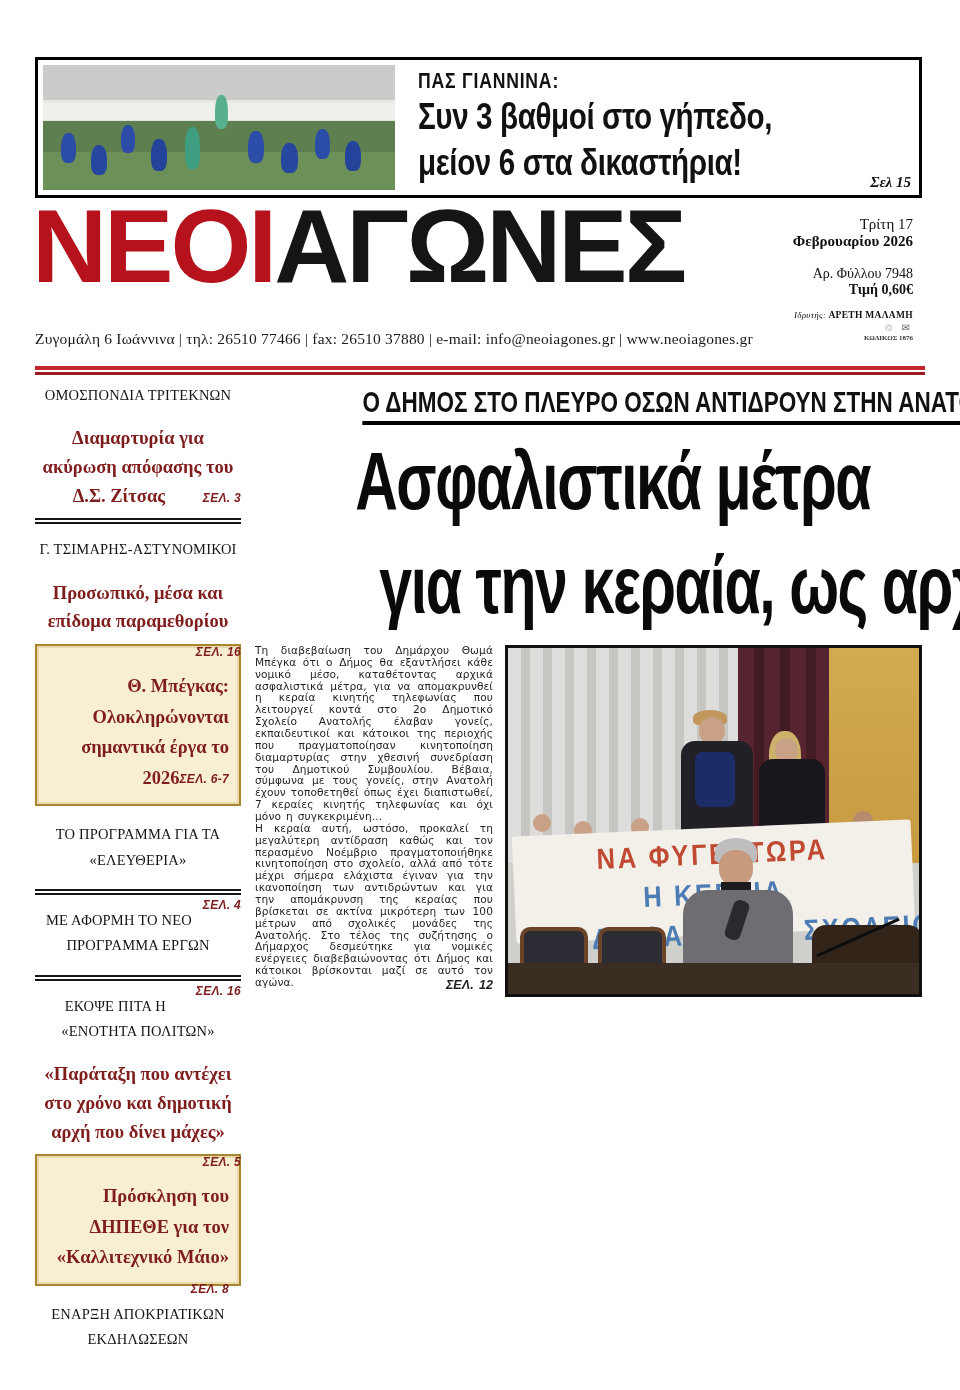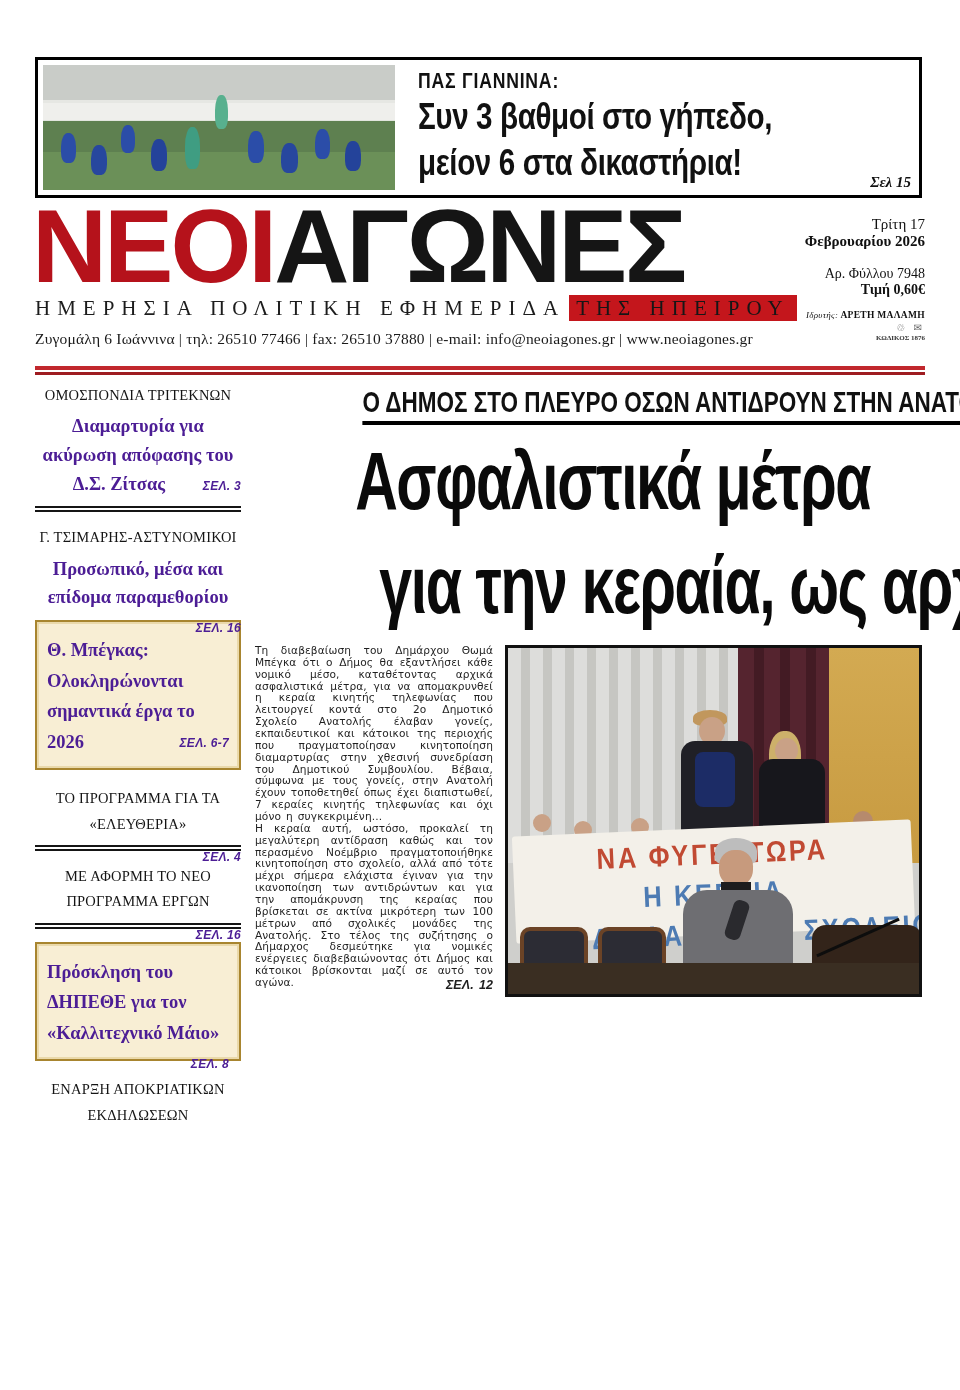--- a/index.html
+++ b/index.html
@@ -21,43 +21,43 @@
 
   
   #masthead{position:absolute;left:35px;top:210px;width:890px;height:152px;}
   .mh-title{position:absolute;left:-3px;top:-16px;font-family:Liberation Sans, sans-serif;
             font-weight:bold;font-size:104px;letter-spacing:-3px;line-height:104px;}
   .mh-red{color:#b5121b;}
   .mh-black{color:#151515;}
   .mh-sub{position:absolute;left:0;top:86px;font-size:21px;letter-spacing:7px;color:#1c1c1c;white-space:nowrap;}
   .mh-sub-hl{background:#c4161c;color:#161616;padding:1px 7px;margin-left:4px;}
   .mh-contact{position:absolute;left:0;top:120px;font-size:15.5px;color:#1a1a1a;letter-spacing:.2px;}
-  .mh-info{position:absolute;right:0;top:6px;width:160px;text-align:right;}
+  .mh-info{position:absolute;right:12px;top:6px;width:160px;text-align:right;}
   .mi-d1{font-size:15px;}
   .mi-d2{font-size:15px;font-weight:bold;margin-bottom:16px;}
   .mi-issue{font-size:14px;text-align:right;}
   .mi-price{font-size:14px;font-weight:bold;margin-bottom:12px;}
   .mi-founder{font-size:9.5px;font-weight:bold;letter-spacing:.3px;}
   .mi-founder .lbl{font-weight:normal;font-style:italic;font-size:9px;}
   .mi-icons{font-size:10px;color:#666;letter-spacing:3px;margin:2px 0 1px;}
   .mi-code{font-size:7px;font-weight:bold;color:#333;}
 
   #red-rule{position:absolute;left:35px;top:366px;width:890px;height:9px;
             background:linear-gradient(180deg,#c1272d 0 44%,#fff 44% 64%,#9e1c21 64% 100%);}
 
   
   #sidebar{position:absolute;left:35px;top:383px;width:206px;}
   .sb-item{margin-bottom:8px;text-align:center;}
   .sb-kicker{font-size:14.5px;line-height:1.75;letter-spacing:.2px;color:#151515;}
-  .sb-title{font-size:18.5px;font-weight:bold;line-height:1.55;color:#4c1d95;margin-top:4px;}
+  .sb-title{font-size:18.5px;font-weight:bold;line-height:1.55;color:#7f1d1d;margin-top:16px;}
   .pg{float:right;font:italic bold 12px "Liberation Sans",sans-serif;margin-top:9px;letter-spacing:.3px;}
   .rule{height:2px;border-top:2px solid #151515;border-bottom:2px solid #151515;margin:7px 0 13px;}
   .sb-box{background:#f8eed4;border:2px solid #a8852f;box-shadow:inset 0 0 0 2px #ead9ab;
           padding:9px 10px 11px;margin:6px 0 16px;}
-  .sb-box .sb-title{line-height:1.65;}
+  .sb-box .sb-title{line-height:1.65;text-align:right;}
 
   
   #main{position:absolute;left:255px;top:385px;width:667px;}
   .m-kicker-wrap{text-align:center;}
   .m-kicker{font:bold 30px "Liberation Sans",sans-serif;--sx:.75;border-bottom:4px solid #000;padding-bottom:2px;letter-spacing:0;}
   .m-headline{margin-top:4px;text-align:center;font-weight:bold;color:#0a0a0a;}
   .m-hl{font:bold 82px "Liberation Sans",sans-serif;--sx:.72;letter-spacing:-2px;line-height:104px;display:inline-block;}
   .m-row{margin-top:8px;display:flex;gap:12px;}
   .m-body{width:238px;font-family:"DejaVu Sans",sans-serif;font-size:10.6px;line-height:1.12;
           text-align:justify;color:#1f1f1f;word-spacing:1.5px;letter-spacing:.1px;}
@@ -100,21 +100,20 @@
     <div class="tb-text">
       <div><span class="cond tb-kicker">ΠΑΣ ΓΙΑΝΝΙΝΑ:</span></div>
       <div style=""><span class="cond tb-line">Συν 3 βαθμοί στο γήπεδο,</span></div>
       <div><span class="cond tb-line">μείον 6 στα δικαστήρια!</span></div>
     </div>
     <div class="tb-page">Σελ 15</div>
   </div>
 
   <div id="masthead">
     <div class="mh-title"><span class="mh-red">ΝΕΟΙ</span><span class="mh-black">ΑΓΩΝΕΣ</span></div>
-    <div class="mh-sub"><span>ΗΜΕΡΗΣΙΑ ΠΟΛΙΤΙΚΗ ΕΦΗΜΕΡΙΔΑ</span><span class="mh-sub-hl">ΤΗΣ ΗΠΕΙΡΟΥ</span></div>
     <div class="mh-contact">Ζυγομάλη 6 Ιωάννινα | τηλ: 26510 77466 | fax: 26510 37880 | e-mail: info@neoiagones.gr | www.neoiagones.gr</div>
     <div class="mh-info">
       <div class="mi-d1">Τρίτη 17</div>
       <div class="mi-d2">Φεβρουαρίου 2026</div>
       <div class="mi-issue">Αρ. Φύλλου 7948</div>
       <div class="mi-price">Τιμή 0,60€</div>
       <div class="mi-founder"><span class="lbl">Ιδρυτής:</span> <span>ΑΡΕΤΗ ΜΑΛΑΜΗ</span></div>
       <div class="mi-icons">♲ ✉</div>
       <div class="mi-code">ΚΩΔΙΚΟΣ 1876</div>
     </div>
@@ -143,20 +142,24 @@
       <div class="sb-title"><span class="pg">ΣΕΛ. 4</span></div>
     </div>
     <div class="rule"></div>
 
     <div class="sb-item">
       <div class="sb-kicker">ΜΕ ΑΦΟΡΜΗ ΤΟ ΝΕΟ ΠΡΟΓΡΑΜΜΑ ΕΡΓΩΝ</div>
       <div class="sb-title"><span class="pg">ΣΕΛ. 16</span></div>
     </div>
     <div class="rule"></div>
 
+    <div class="sb-item">
+      <div class="sb-kicker">ΕΚΟΨΕ ΠΙΤΑ Η «ΕΝΟΤΗΤΑ ΠΟΛΙΤΩΝ»</div>
+      <div class="sb-title"><span>«Παράταξη που αντέχει στο χρόνο και δημοτική αρχή που δίνει μάχες»</span><span class="pg">ΣΕΛ. 5</span></div>
+    </div>
 
     <div class="sb-box">
       <div class="sb-title"><span>Πρόσκληση του ΔΗΠΕΘΕ για τον «Καλλιτεχνικό Μάιο»</span><span class="pg">ΣΕΛ. 8</span></div>
     </div>
 
     <div class="sb-item">
       <div class="sb-kicker">ΕΝΑΡΞΗ ΑΠΟΚΡΙΑΤΙΚΩΝ ΕΚΔΗΛΩΣΕΩΝ</div>
       <div class="sb-title"></div>
     </div>
   </div>

